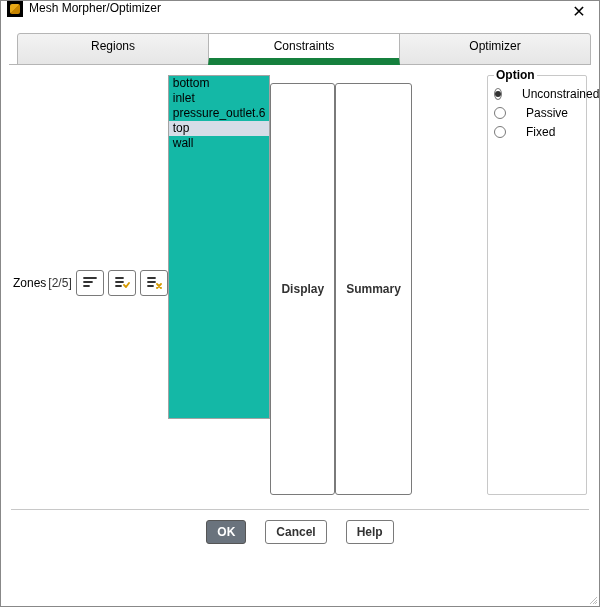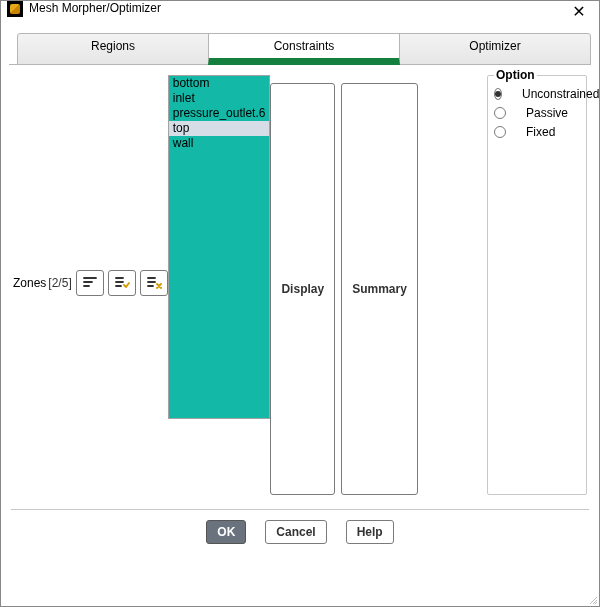--- a/index.html
+++ b/index.html
@@ -153,21 +153,21 @@
     }
     .radio.checked::after {
       content: "";
       width: 6px; height: 6px;
       background: #333;
       border-radius: 50%;
     }
     .below-list {
       margin-top: 8px;
       display: flex;
-      gap: 6px;
+      gap: 0;
     }
     .btn {
       border: 1.5px solid #7a7a7a;
       border-radius: 3px;
       background: #fff;
       padding: 4px 10px;
       font-size: 12px;
       cursor: pointer;
       font-weight: bold;
       color: #333;

